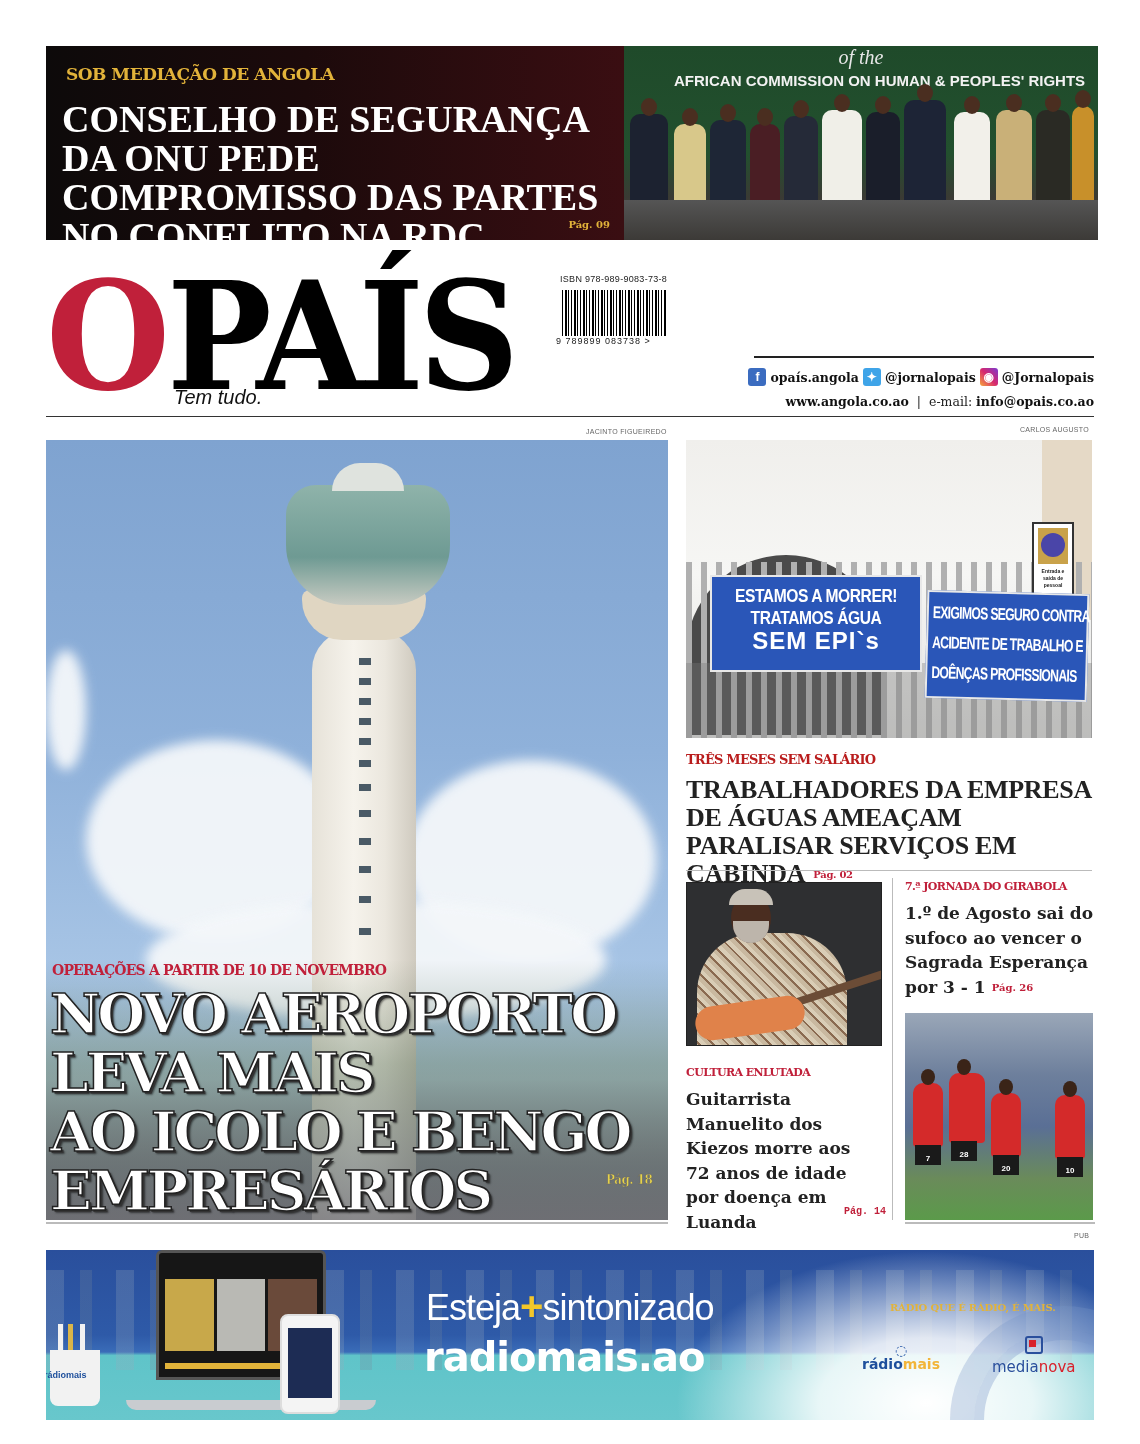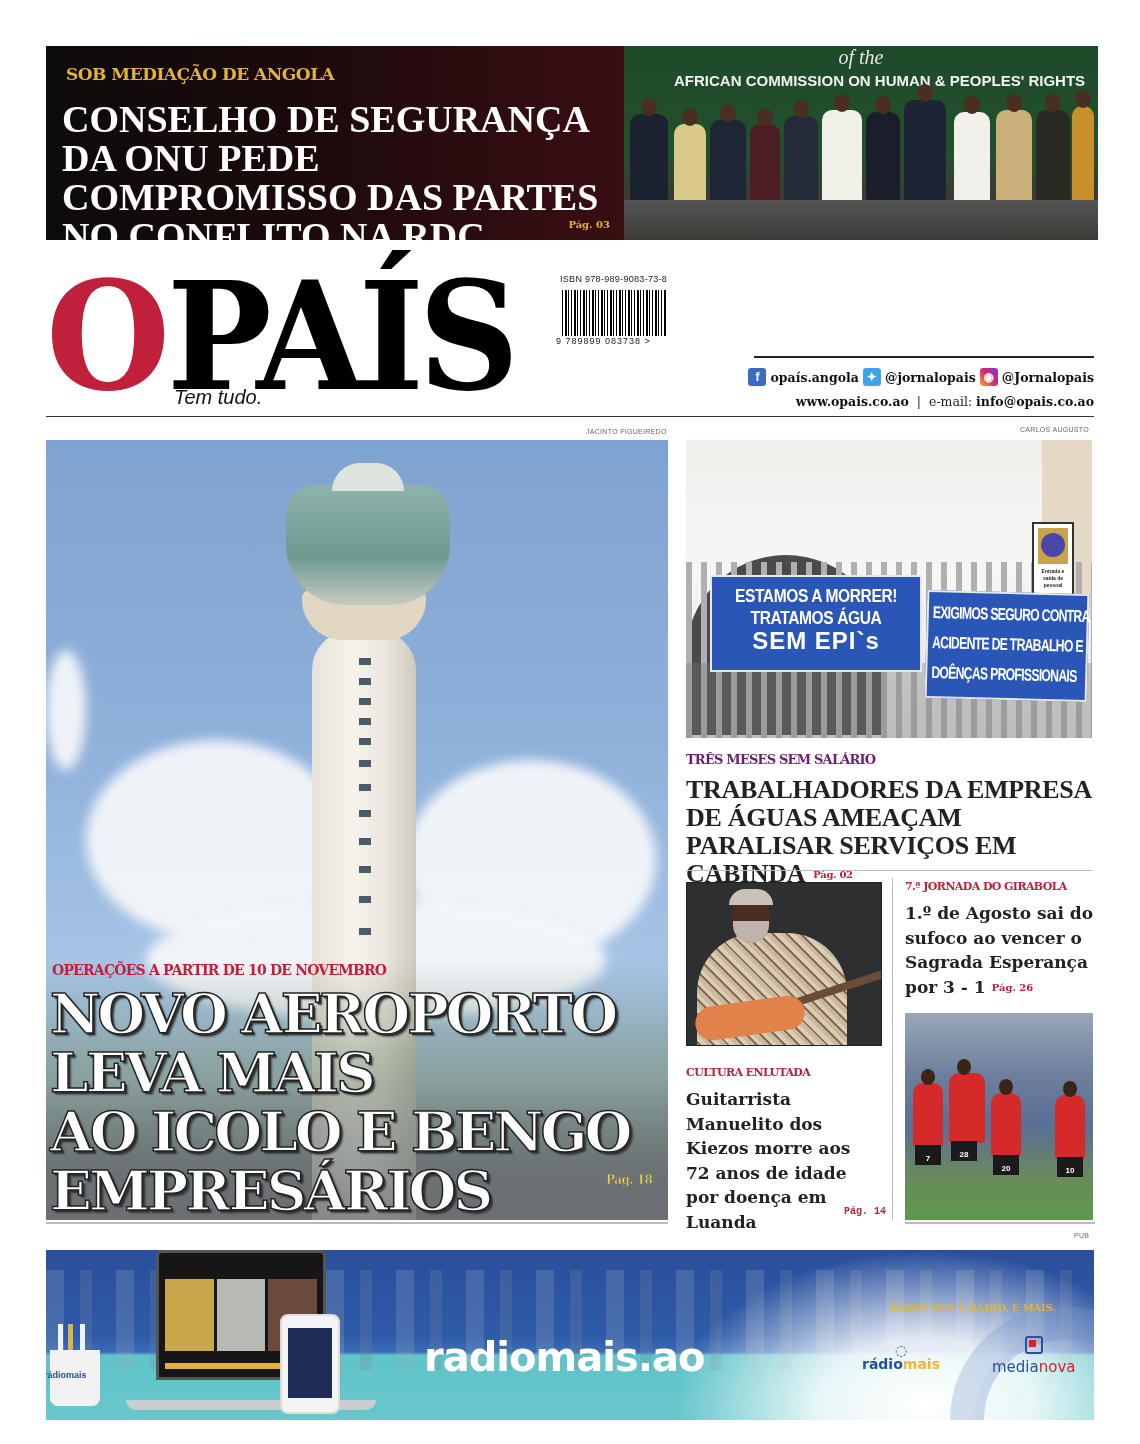--- a/index.html
+++ b/index.html
@@ -75,21 +75,21 @@
   .banner-a { position: absolute; left: 24px; top: 135px; width: 212px; height: 97px; background: #2a56b8; border: 2px solid #e8e8e8; color: #fff; font-family: "Liberation Sans", sans-serif; font-weight: 700; text-align: center; padding-top: 8px; }
   .banner-a .l1 { font-size: 19px; line-height: 22px; letter-spacing: -0.5px; transform: scaleX(0.82); }
   .banner-a .l2 { font-size: 19px; line-height: 22px; letter-spacing: -0.5px; transform: scaleX(0.82); }
   .banner-a .l3 { font-size: 24px; line-height: 24px; letter-spacing: 1px; }
   .banner-b { position: absolute; left: 240px; top: 152px; width: 162px; height: 108px; background: #2a56b8; border: 2px solid #e8e8e8; color: #fff; font-family: "Liberation Sans", sans-serif; font-weight: 700; font-size: 17px; line-height: 30px; padding: 6px 2px 0 4px; letter-spacing: -1px; transform: rotate(1.5deg); }
   .banner-b div { transform: scaleX(0.72); transform-origin: left; white-space: nowrap; }
   .sign { position: absolute; left: 346px; top: 82px; width: 42px; height: 76px; background: #fff; border: 2px solid #333; }
   .sign .disk { position: absolute; left: 4px; top: 4px; width: 30px; height: 36px; background: #c9a24a; }
   .sign .disk::after { content: ""; position: absolute; left: 3px; top: 5px; width: 24px; height: 24px; border-radius: 50%; background: #4a45a8; }
   .sign .txt { position: absolute; left: 2px; top: 44px; width: 34px; font-family: "Liberation Sans", sans-serif; font-size: 5px; line-height: 7px; text-align: center; font-weight: 700; color: #222; }
-  .r1-kicker { position: absolute; left: 686px; top: 752px; font-family: "DejaVu Serif", serif; font-weight: 700; font-size: 13px; letter-spacing: -0.8px; color: #701a75; }
+  .r1-kicker { position: absolute; left: 686px; top: 752px; font-family: "DejaVu Serif", serif; font-weight: 700; font-size: 13px; letter-spacing: -0.8px; color: #b91c1c; }
   .r1-headline { position: absolute; left: 686px; top: 776px; width: 410px; font-family: "Liberation Serif", serif; font-size: 26px; line-height: 28px; color: #222; letter-spacing: -0.3px; }
   .r1-page { font-family: "DejaVu Serif", serif; font-weight: 700; font-size: 10px; color: #c0203a; margin-left: 8px; vertical-align: 4px; }
   .r1-rule { position: absolute; left: 686px; top: 870px; width: 406px; height: 1px; background: #bbb; }
 
   
   .c-photo { position: absolute; left: 686px; top: 882px; width: 196px; height: 164px; overflow: hidden; background: #2e2f31; border: 1px solid #222; }
   .c-body { position: absolute; left: 10px; top: 50px; width: 150px; height: 130px; border-radius: 60px 60px 0 0;
     background: repeating-linear-gradient(45deg, #c9b9a0 0 4px, #8a6a50 4px 6px, #d9cdb6 6px 10px); }
   .c-head { position: absolute; left: 44px; top: 10px; width: 40px; height: 50px; border-radius: 50%; background: #4a2d20; }
   .c-beard { position: absolute; left: 46px; top: 38px; width: 36px; height: 22px; border-radius: 0 0 18px 18px; background: #bdb5ab; }
@@ -146,21 +146,21 @@
   .ad-logo2 .txt span { color: #d8202a; }
   .ad-rings { position: absolute; right: -60px; bottom: -90px; width: 180px; height: 180px; border-radius: 50%; border: 10px solid rgba(120,150,200,0.35); box-shadow: 0 0 0 14px rgba(255,255,255,0), 0 0 0 24px rgba(120,150,200,0.3); }
 </style>
 </head>
 <body>
 
 <section class="teaser">
   <div class="teaser-text">
     <div class="teaser-kicker">SOB MEDIAÇÃO DE ANGOLA</div>
     <h2 class="teaser-headline">CONSELHO DE SEGURANÇA DA ONU PEDE COMPROMISSO DAS PARTES NO CONFLITO NA RDC</h2>
-    <div class="teaser-page">Pág. 03</div>
+    <div class="teaser-page">Pág. 09</div>
   </div>
   <div class="teaser-photo">
     <div class="banner-text1">of the</div>
     <div class="banner-text2">AFRICAN COMMISSION ON HUMAN &amp; PEOPLES' RIGHTS</div>
     <div class="people">
       <div class="person" style="left:6px;width:38px;height:110px;background:#1c2230">
           <div class="head"></div>
         </div>
       <div class="person" style="left:50px;width:32px;height:100px;background:#d8c88a">
           <div class="head"></div>
@@ -213,21 +213,21 @@
   <div class="info-rule"></div>
   <div class="social">
     <span class="sico fb">f</span>
     <span>opaís.angola</span>
     <span class="sico tw">✦</span>
     <span>@jornalopais</span>
     <span class="sico ig">◉</span>
     <span>@Jornalopais</span>
   </div>
   <div class="web">
-    <b>www.opais.co.ao</b>
+    <b>www.angola.co.ao</b>
     &nbsp;<span>|</span>&nbsp;
     <span>e-mail:</span>
     <b>info@opais.co.ao</b>
   </div>
 </header>
 <div class="mast-rule"></div>
 
 <div class="credit" style="left:586px;top:428px;">JACINTO FIGUEIREDO</div>
 <div class="credit" style="left:1020px;top:426px;">CARLOS AUGUSTO</div>
 <div class="credit" style="left:1074px;top:1232px;">PUB</div>
@@ -353,20 +353,23 @@
     <div class="screen">
         <div></div>
         <div></div>
         <div></div>
       </div>
     <div class="bar"></div>
   </div>
   <div class="laptop-base"></div>
   <div class="phone"></div>
 
+  <div class="ad-slogan1">
+    <span>Esteja</span><span class="ad-plus">+</span><span>sintonizado</span>
+  </div>
   <div class="ad-url">radiomais.ao</div>
   <div class="ad-tag">RÁDIO QUE É RÁDIO, É MAIS.</div>
   <div class="ad-logo1">
     <div class="wifi">◌</div>
     <div class="txt"><span style="color:#1e4f9c">rádio</span><span>mais</span></div>
   </div>
   <div class="ad-logo2">
     <div class="box"></div>
     <div class="txt"><span style="color:#2a4f9c">media</span><span>nova</span></div>
   </div>

